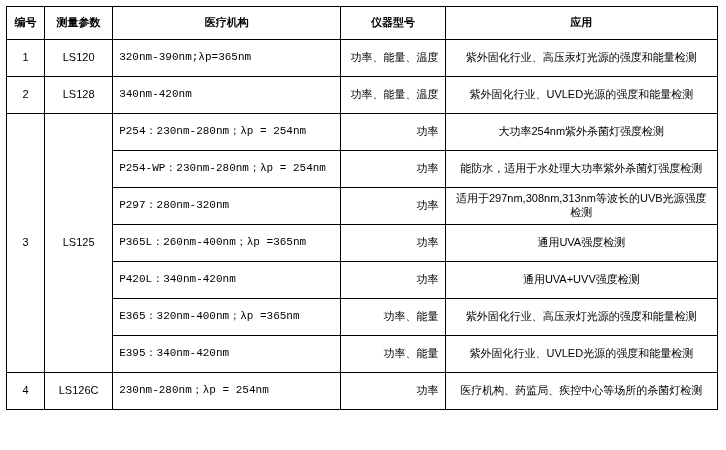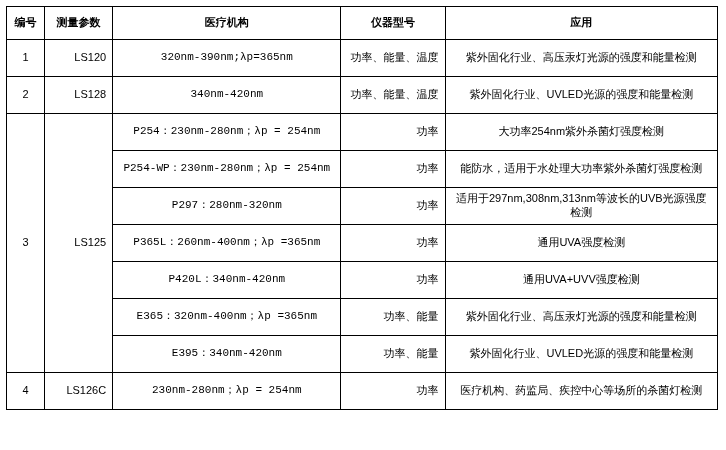--- a/index.html
+++ b/index.html
@@ -41,26 +41,26 @@
   col.c1 { width: 68px; }
   col.c2 { width: 228px; }
   col.c3 { width: 104px; }
   col.c4 { width: 272px; }
 
   td.num {
     text-align: center;
     font-size: 11px;
   }
   td.model {
-    text-align: right;
+    text-align: center;
     padding-left: 8px;
     font-size: 11px;
   }
   td.wave {
-    text-align: center;
+    text-align: left;
     padding-left: 10px;
     font-family: "Liberation Mono", monospace;
     font-size: 10.5px;
     letter-spacing: 0px;
   }
   td.param {
     text-align: right;
     font-size: 11px;
   }
   td.app {

